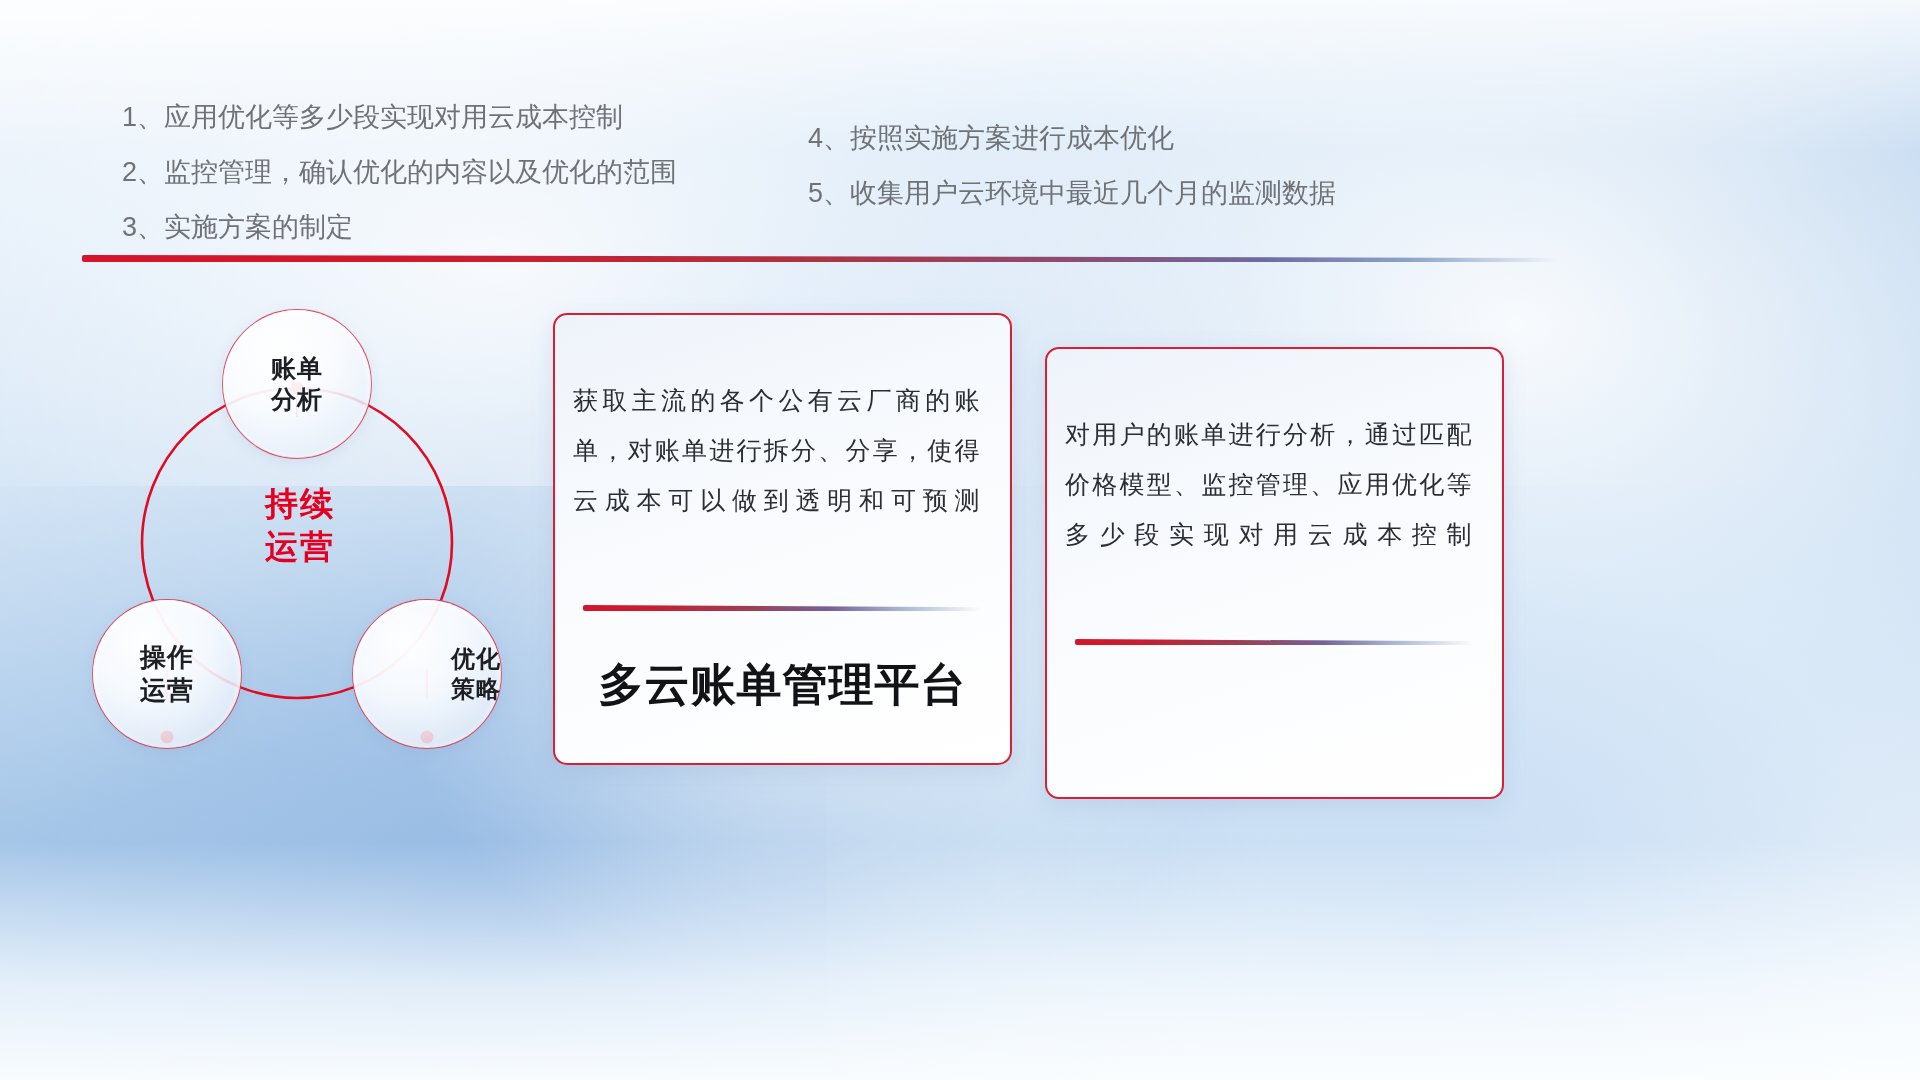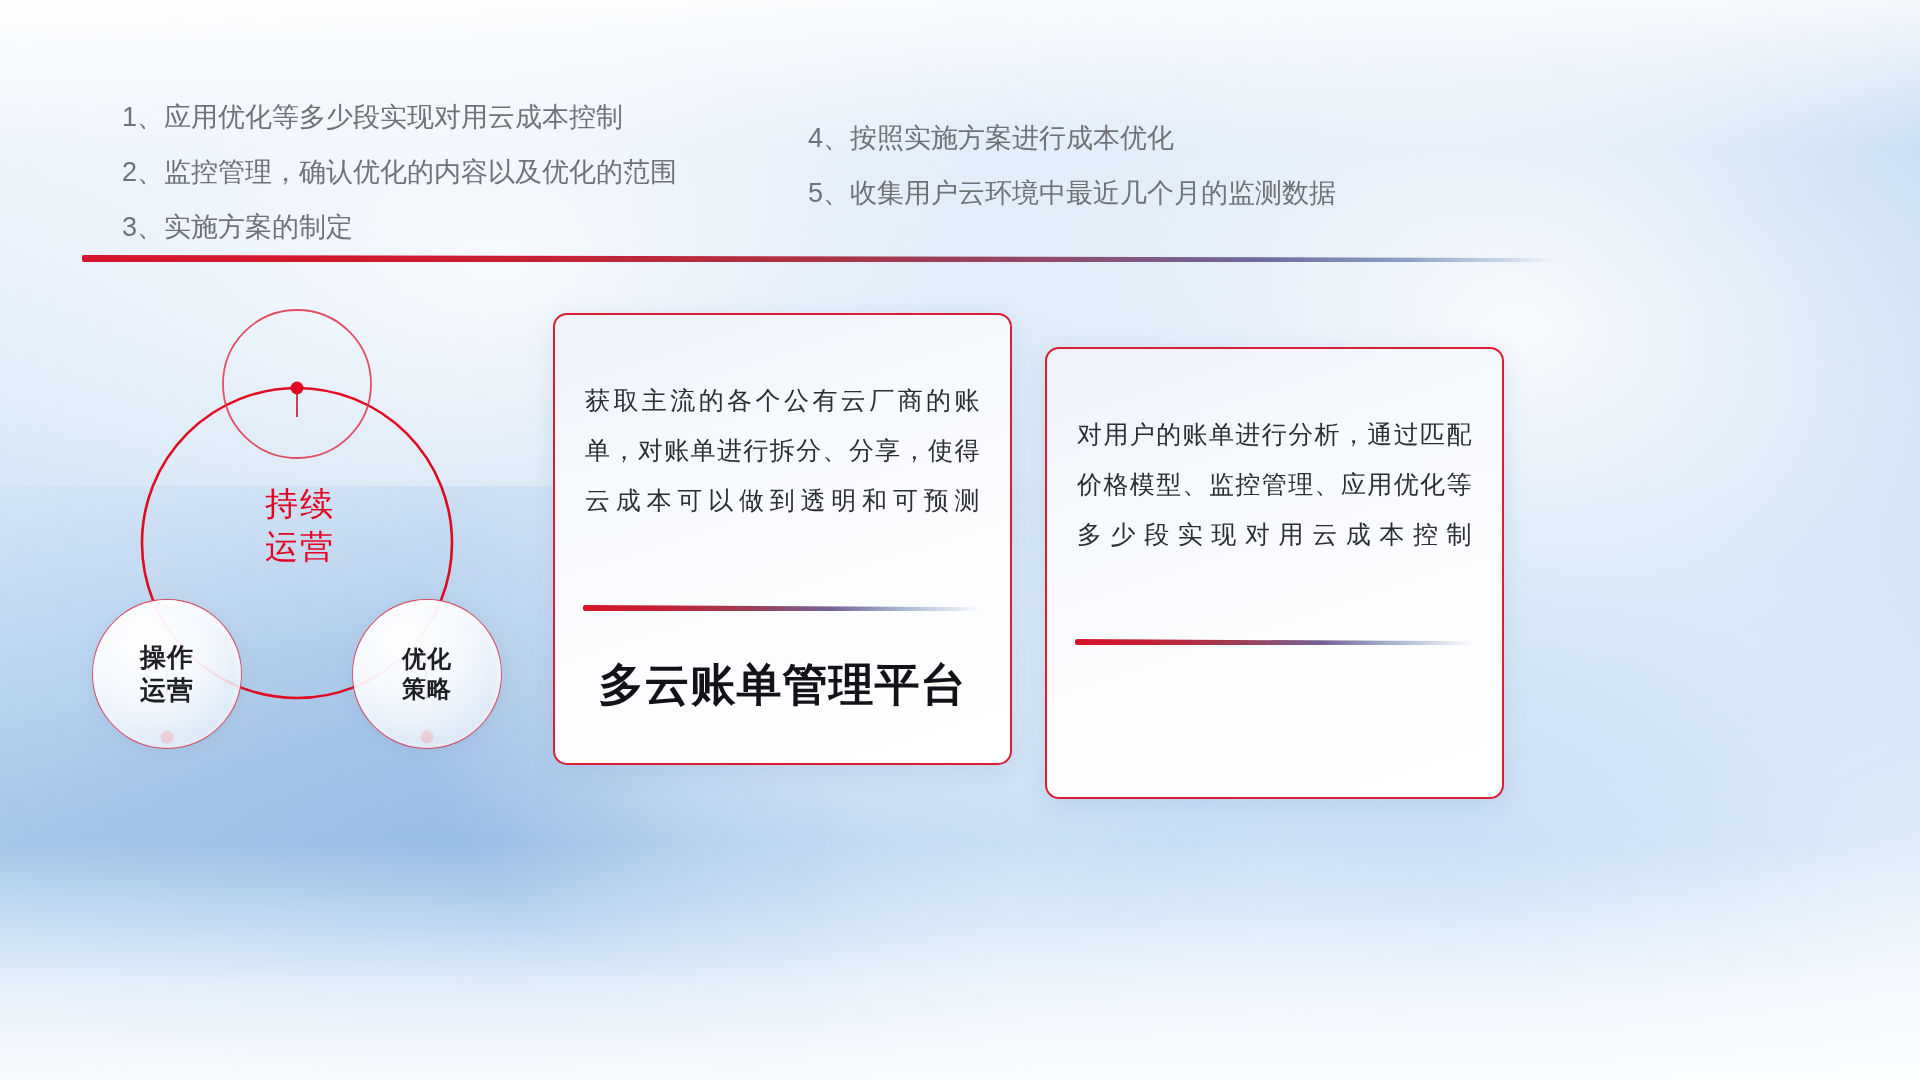--- a/index.html
+++ b/index.html
@@ -66,38 +66,38 @@
   .bubble{
     position:absolute;border-radius:50%;
     background:radial-gradient(circle at 36% 28%,rgba(255,255,255,.98) 0%,rgba(250,252,255,.92) 42%,rgba(233,241,250,.82) 74%,rgba(222,233,246,.7) 100%);
     box-shadow:inset 0 2px 9px rgba(255,255,255,.95),0 3px 14px rgba(120,150,190,.18);
     display:flex;flex-direction:column;align-items:center;justify-content:center;
     color:#1d1f22;font-weight:700;font-size:25px;line-height:1.26;text-align:center;
     letter-spacing:1px;
   }
   #bubble-top{left:138px;top:15px;width:148px;height:148px;}
   #bubble-left{left:8px;top:305px;width:148px;height:148px;font-size:26px;}
-  #bubble-right{left:268px;top:305px;width:148px;height:148px;font-size:24px;}
+  #bubble-right{left:268px;top:305px;width:148px;height:148px;font-size:24px;align-items:flex-end;}
   #center-label{
     position:absolute;left:145px;top:188px;width:140px;
-    text-align:center;color:#e60020;font-weight:400;
+    text-align:center;color:#e60020;font-weight:700;
     font-size:33px;line-height:1.3;letter-spacing:2px;
   }
 
   
   .card{
     position:absolute;top:313px;width:455px;height:448px;
     border:2px solid #d81f35;border-radius:14px;
     background:linear-gradient(162deg,#eef3fa 0%,#f6f9fd 30%,#fbfcfe 58%,#ffffff 100%);
     box-shadow:0 6px 22px rgba(110,145,190,.18);
     overflow:hidden;
   }
   #card-1{left:553px;}
   #card-2{left:1045px;margin-top:34px;}
-  .card-inner{position:absolute;inset:0;padding:60px 30px 0 30px;box-sizing:border-box;}
+  .card-inner{position:absolute;inset:0;padding:60px 30px 0 18px;box-sizing:border-box;}
   .card-body{
     color:#2b2e33;font-size:25px;line-height:2.0;letter-spacing:.5px;
     text-align:justify;text-align-last:justify;
     -moz-text-align-last:justify;
   }
   .card-rule{
     position:absolute;left:28px;right:28px;bottom:152px;height:6px;border-radius:2px;
     background:linear-gradient(90deg,#d6142b 0%,#c61f33 18%,#9c3f55 42%,#75619a 62%,#a8b8d2 80%,rgba(208,220,235,0) 100%);
     clip-path:polygon(0 0,100% 38%,100% 100%,0 100%);
   }
@@ -156,20 +156,24 @@
       <circle cx="82" cy="379" r="74" fill="none" stroke="#e0324a" stroke-width="1.8" opacity=".85"></circle>
       <circle cx="342" cy="379" r="74" fill="none" stroke="#e0324a" stroke-width="1.8" opacity=".85"></circle>
       <line x1="212" y1="93" x2="212" y2="122" stroke="#c4112a" stroke-width="2" opacity=".8"></line>
       <line x1="82" y1="375" x2="82" y2="404" stroke="#c4112a" stroke-width="2" opacity=".8"></line>
       <line x1="342" y1="375" x2="342" y2="404" stroke="#c4112a" stroke-width="2" opacity=".8"></line>
       <circle cx="212" cy="93" r="6.5" fill="#e00a21"></circle>
       <circle cx="82" cy="442" r="6.5" fill="#e00a21"></circle>
       <circle cx="342" cy="442" r="6.5" fill="#e00a21"></circle>
     </svg>
 
+    <div class="bubble" id="bubble-top">
+      <span>账单</span>
+      <span>分析</span>
+    </div>
 
     <div class="bubble" id="bubble-left">
       <span>操作</span>
       <span>运营</span>
     </div>
 
     <div class="bubble" id="bubble-right">
       <span>优化</span>
       <span>策略</span>
     </div>

